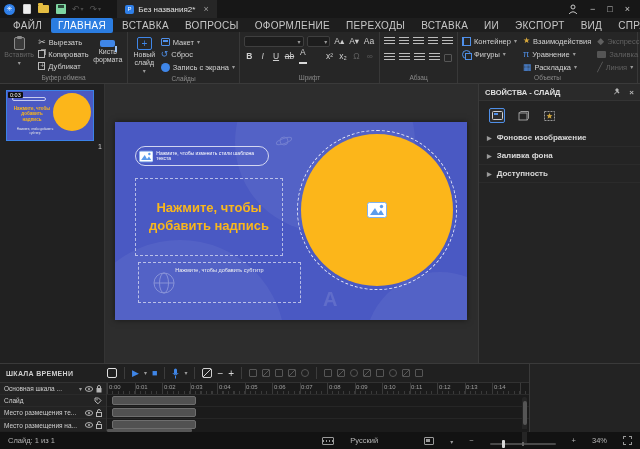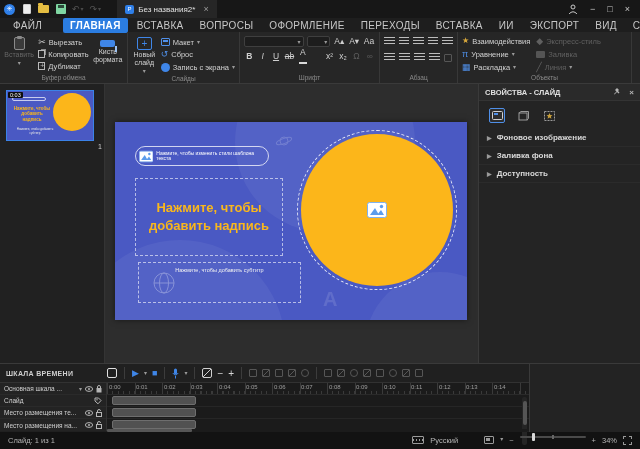--- a/index.html
+++ b/index.html
@@ -20,21 +20,21 @@
   .undo-redo .cr { color:#4a4a4a; }
   .doc-tab { display:flex; align-items:center; gap:4px; background:#262626; height:18px; padding:0 8px; margin-left:10px; font-size:8px; color:#e0e0e0; }
   .doc-tab .tabic { width:9px; height:9px; background:#2f7fe8; border-radius:2px; display:inline-flex; align-items:center; justify-content:center; color:#fff; font-size:6px; }
   .doc-tab .x { color:#9a9a9a; font-size:9px; margin-left:4px; }
   .win-ctrls { margin-left:auto; display:flex; align-items:center; gap:12px; padding-right:6px; font-size:9px; color:#c9c9c9; }
   .user-ic { width:10px; height:10px; }
 
   
   .menubar { height:14px; background:#1e1e1e; display:flex; align-items:center; gap:2px; padding:0 6px; }
   .mtab { font-size:10px; letter-spacing:.3px; color:#c7c7c7; padding:2px 7px; border-radius:2px; cursor:default; }
-  .mtab.active { background:#2b7de1; color:#fff; font-weight:bold;margin-left:12px; }
+  .mtab.active { background:#2b7de1; color:#fff; font-weight:normal; }
   .menubar .chev { margin-left:auto; color:#9a9a9a; font-size:7px; padding-right:4px; }
 
   
   .ribbon { height:52px; background:#262626; border-bottom:1px solid #3a3a3a; display:flex; }
   .rgroup { position:relative; border-right:1px solid #383838; display:flex; flex-direction:column; padding:3px 4px 0 4px; }
   .rgroup .glabel { margin-top:auto; text-align:center; font-size:6.5px; color:#8b8b8b; padding:1px 0 2px; }
   .gcontent { display:flex; gap:4px; flex:1; }
   .bigbtn { width:36px; display:flex; flex-direction:column; align-items:center; justify-content:flex-start; gap:1px; padding-top:2px; font-size:7px; line-height:1.15; text-align:center; color:#d2d2d2; }
   .bigbtn.disabled { color:#666; }
   .vlist { display:flex; flex-direction:column; justify-content:space-between; padding:1px 0; }
@@ -135,21 +135,21 @@
   .track-lane { height:12px; border-bottom:1px solid #262626; position:relative; }
   .tbar { position:absolute; left:5px; top:1px; width:84px; height:9px; background:#515151; border:1px solid #6e6e6e; border-radius:2px; }
   .vscroll { position:absolute; right:2px; top:14px; width:5px; height:48px; background:#252525; border-radius:2px; }
   .vscroll .vth { position:absolute; top:4px; left:.5px; width:4px; height:24px; background:#555; border-radius:2px; }
   .hscroll { position:absolute; left:107px; bottom:0px; height:3px; width:420px; background:#1b1b1b; }
   .hscroll .hth { width:85px; height:3px; background:#565656; border-radius:1px; }
   .bottom-right { flex:1; background:#232323; }
 
   
   .statusbar { height:17px; background:#121212; display:flex; align-items:center; padding:0 8px; font-size:7.5px; color:#b5b5b5; gap:6px; }
-  .sb-right { margin-left:auto; display:flex; align-items:flex-start; gap:6px; }
+  .sb-right { margin-left:auto; display:flex; align-items:flex-end; gap:16px; }
   .kb-ic { width:12px; height:8px; border:1px solid #9a9a9a; border-radius:1px; background:repeating-linear-gradient(to right, #9a9a9a 0 1px, transparent 1px 3px); background-size:100% 2px; background-position:0 2px; background-repeat:no-repeat; }
   .disp-ic { width:10px; height:8px; border:1px solid #9a9a9a; border-radius:1px; position:relative; }
   .disp-ic:before { content:""; position:absolute; left:1px; top:1px; width:4px; height:3px; background:#9a9a9a; }
   .sl-track { position:relative; width:66px; height:2px; background:#4a4a4a; border-radius:1px; }
   .sl-track .dotm { position:absolute; left:32px; top:-1px; width:2px; height:4px; background:#666; }
   .sl-thumb { position:absolute; left:12px; top:-3px; width:3px; height:8px; background:#d8d8d8; border-radius:1px; }
   .fit-ic { width:9px; height:9px; border:1px dashed #9a9a9a; border-radius:1px; }
 </style>
 </head>
 <body>
@@ -308,20 +308,32 @@
           <span class="bars"></span>
           <span class="bars"></span>
           <span class="gico"></span>
         </div>
       </div>
       <div class="glabel">Абзац</div>
     </div>
 
     <div class="rgroup" style="width:180px">
       <div class="gcontent" style="gap:6px">
+        <div class="objcol">
+          <span class="sbtn">
+              <span class="cont-ic"></span>
+              <span>Контейнер</span>
+              <b class="cr">▾</b>
+            </span>
+          <span class="sbtn">
+              <span class="shape-ic"></span>
+              <span>Фигуры</span>
+              <b class="cr">▾</b>
+            </span>
+        </div>
         <div class="objcol">
           <span class="sbtn">
               <span class="star">★</span>
               <span>Взаимодействия</span>
             </span>
           <span class="sbtn">
               <span class="glyph-blue">π</span>
               <span>Уравнение</span>
               <b class="cr">▾</b>
             </span>

